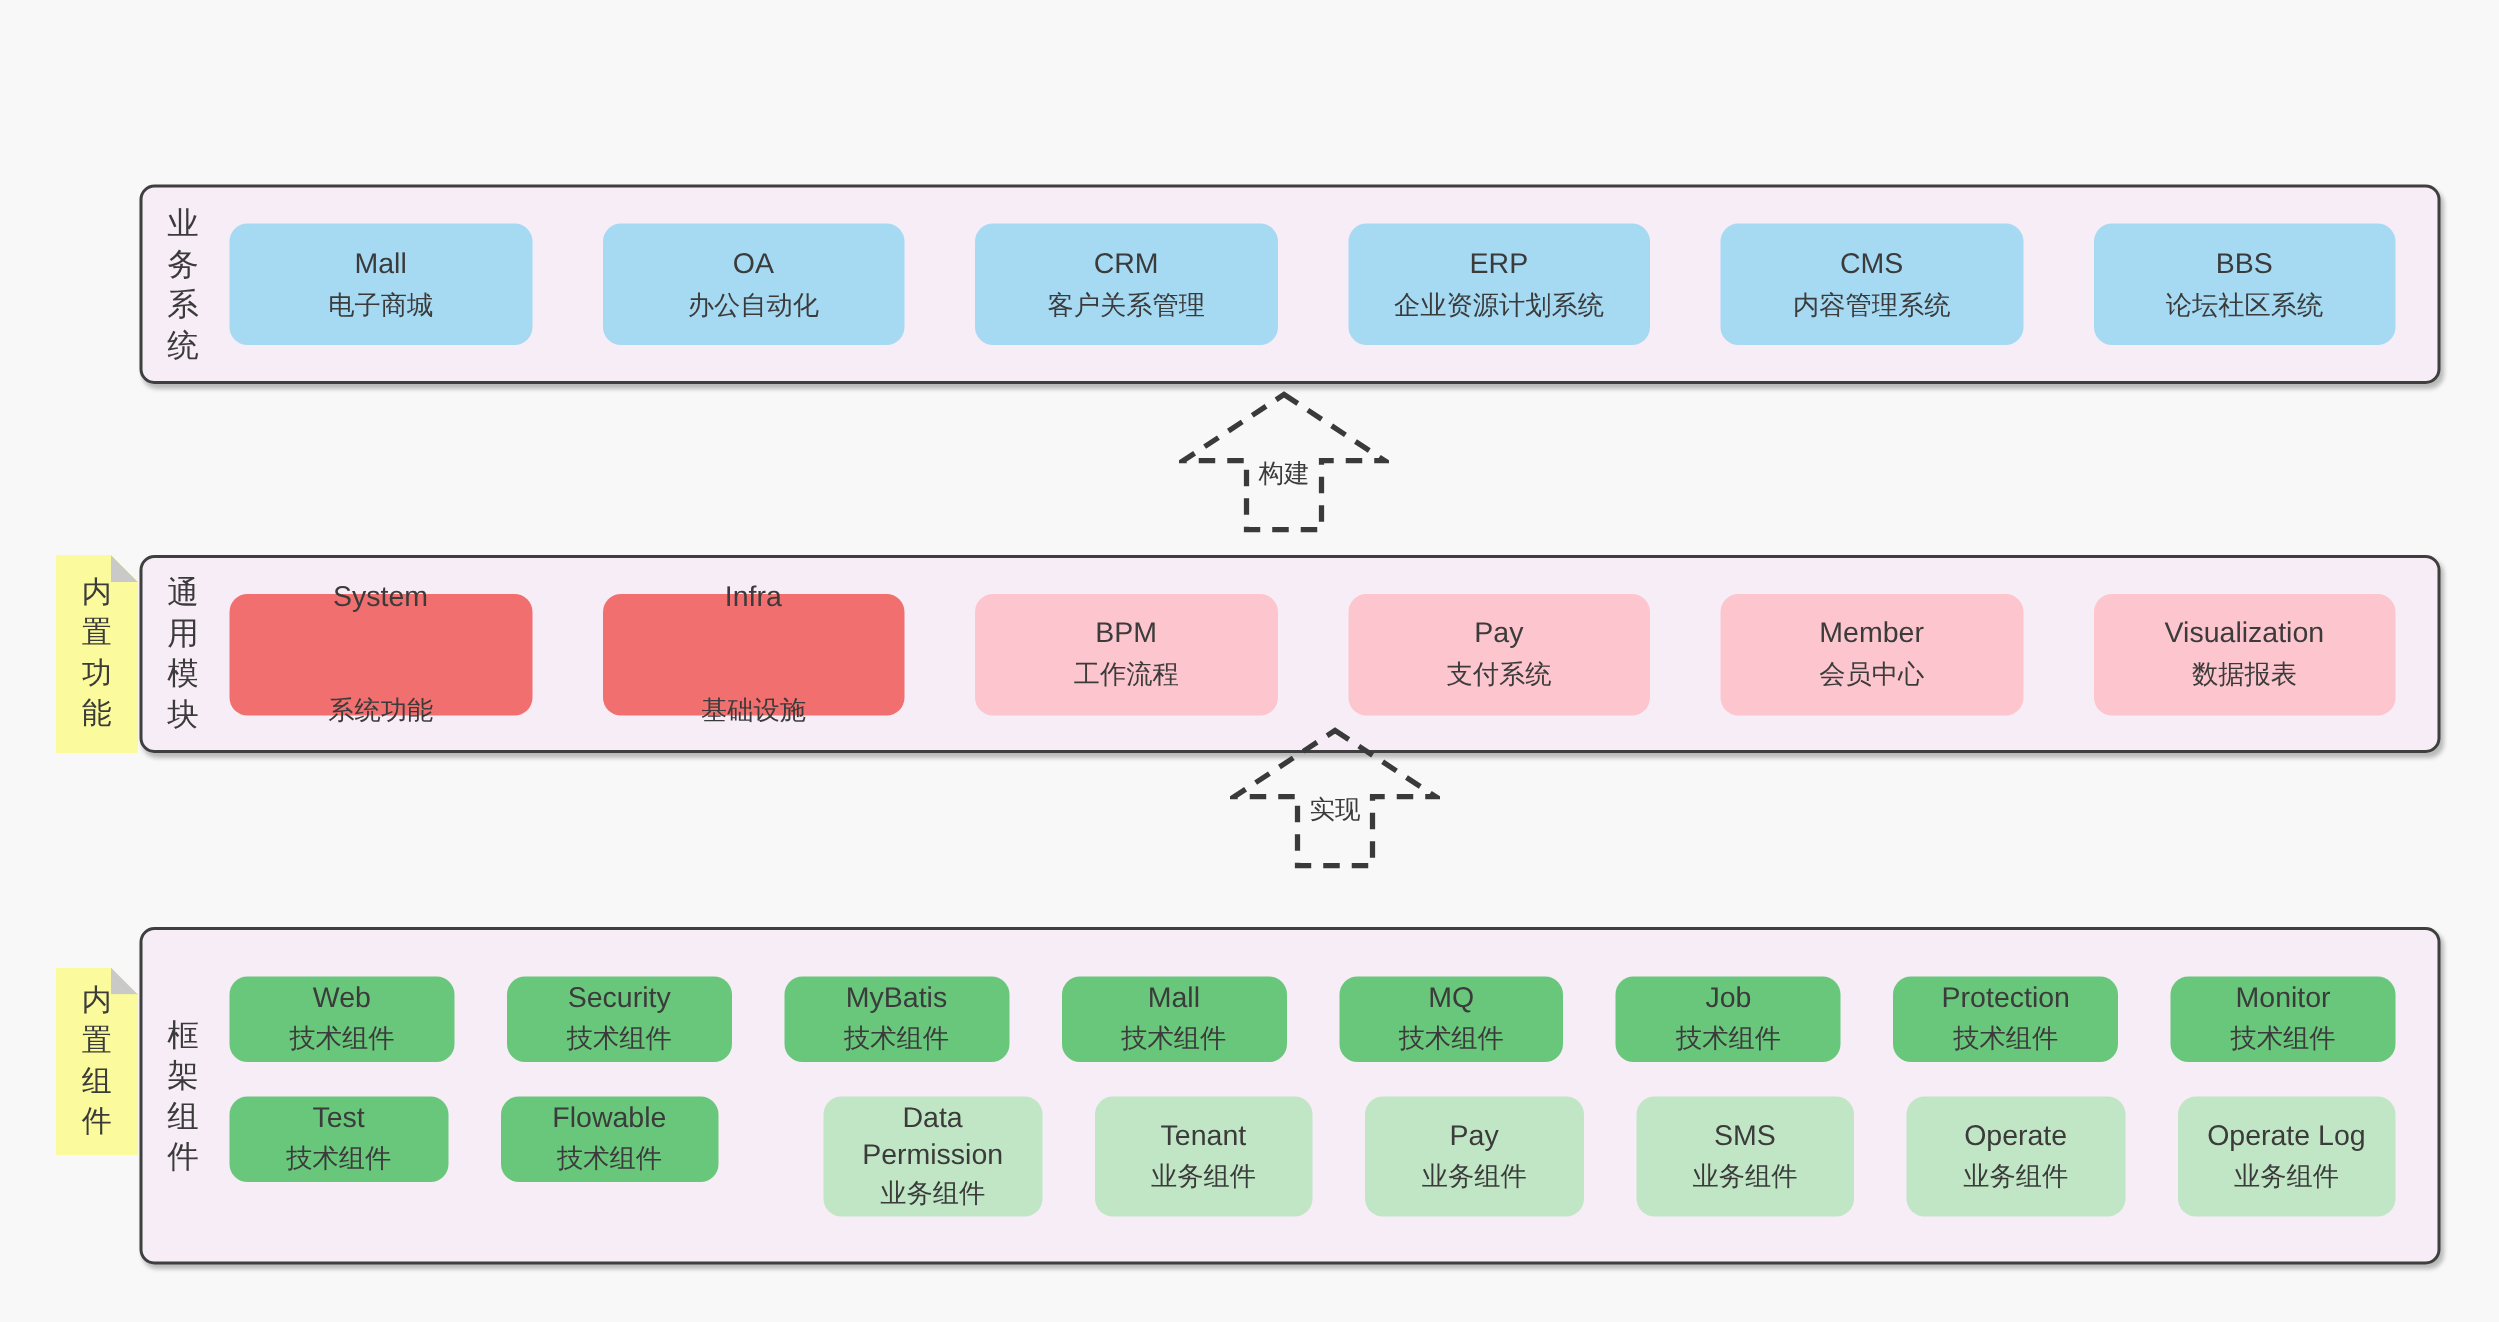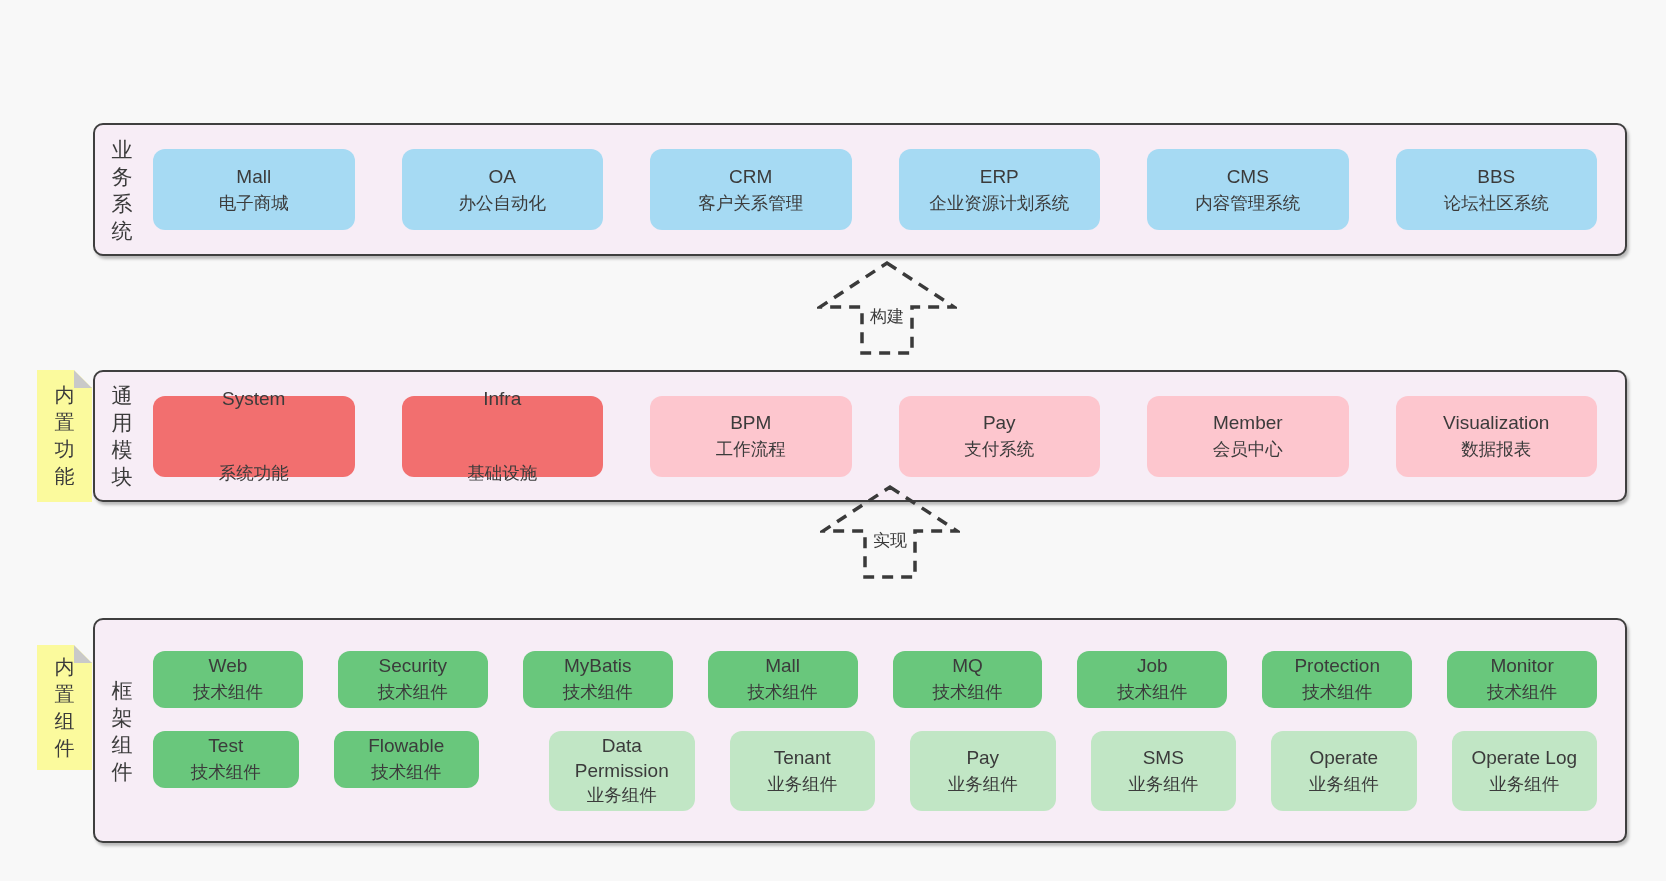--- a/index.html
+++ b/index.html
@@ -80,21 +80,21 @@
     position:absolute;left:50%;top:56px;transform:translate(-50%,-50%);
     background:var(--page-bg);padding:2px 3px;font-size:17px;white-space:nowrap;
   }
 
   
   #band-business{top:123px;height:133px;}
   #band-modules{top:370px;height:132px;}
   #band-components{top:618px;height:225px;}
   #tag-functions{top:370px;height:132px;}
   #tag-components{top:645px;height:125px;}
-  #arrow-build{left:817px;top:260px;}
+  #arrow-build{left:786px;top:260px;}
   #arrow-implement{left:820px;top:484px;}
 </style>
 </head>
 <body>
 
 <div id="stage">
 
   <div class="band" id="band-business">
     <div class="band-label vtext">
         <span>业</span>

